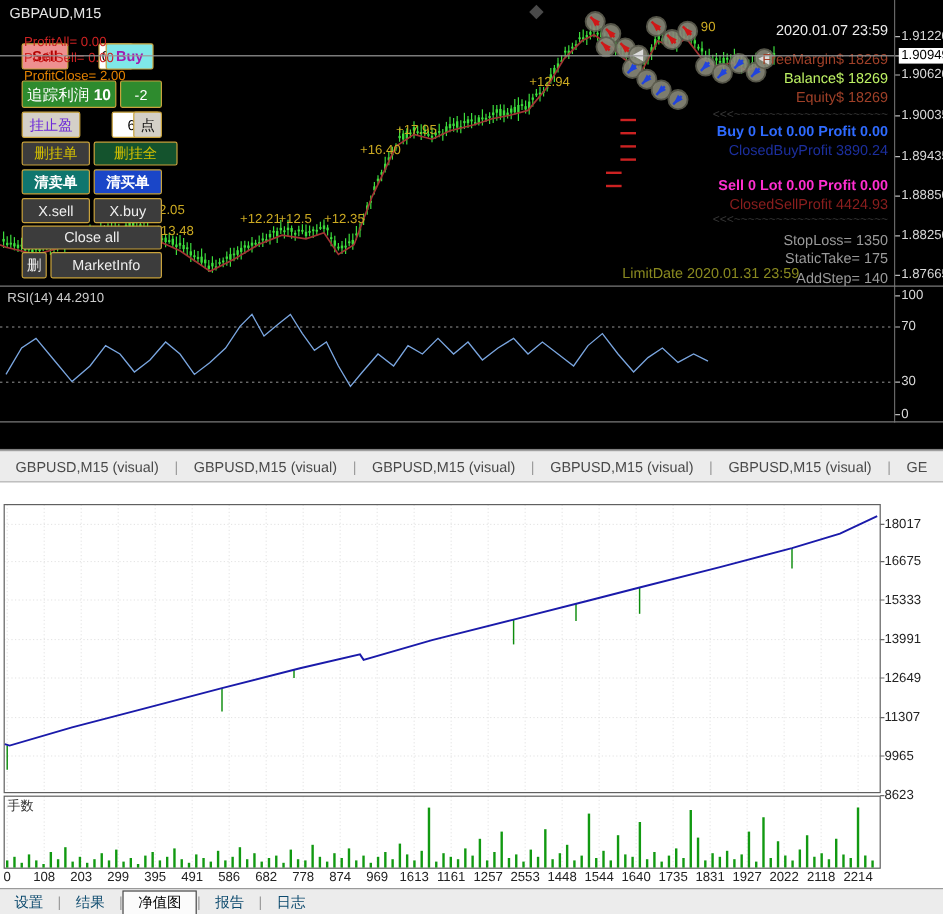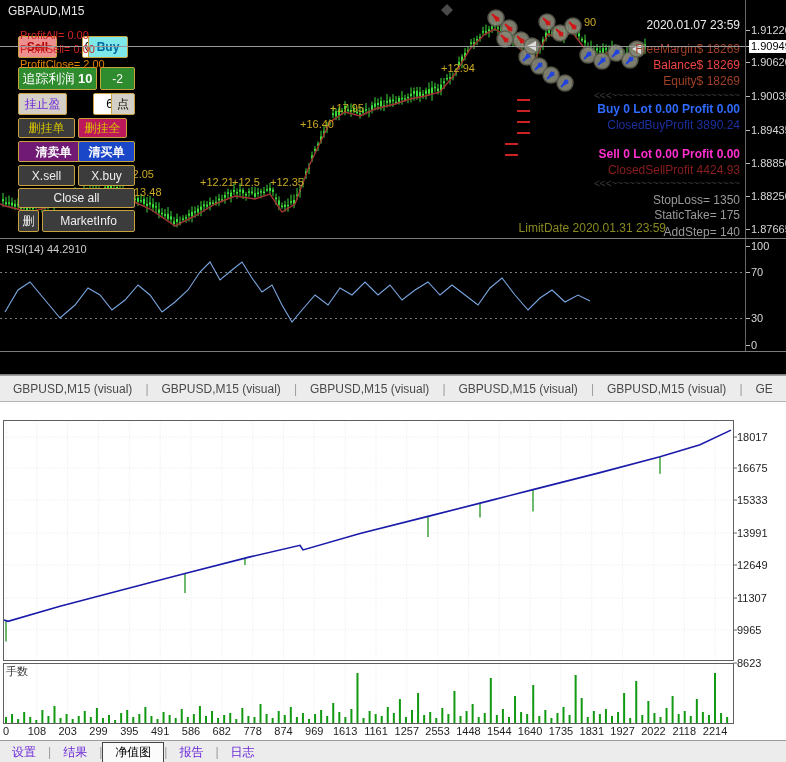--- a/index.html
+++ b/index.html
@@ -44,21 +44,21 @@
   .tester{position:absolute;left:0;top:401px;width:786px;height:339px;background:#ffffff;}
   #tester-svg{position:absolute;left:0;top:0;}
   .legend{position:absolute;left:6px;top:3px;font-size:11px;z-index:3;white-space:nowrap;}
   .eq-tick{position:absolute;left:737px;color:#222;font-size:11px;z-index:3;}
   .x-num{position:absolute;color:#222;font-size:11px;transform:translateX(-50%);z-index:3;}
   .lots-label{position:absolute;left:6px;color:#333;font-size:11px;z-index:3;}
 
   
   .bottom-tabs{position:absolute;left:0;top:740px;width:786px;height:22px;background:#ececec;
       border-top:1px solid #9a9a9a;display:flex;align-items:center;z-index:2;}
-  .btab{color:#6d28d9;font-size:12px;padding:1px 12px;white-space:nowrap;}
+  .btab{color:#0c4a6e;font-size:12px;padding:1px 12px;white-space:nowrap;}
   .btab.active{background:#fbfbfb;border:1px solid #444;color:#000;}
   .bsep{color:#9a9a9a;font-size:12px;}
 </style>
 </head>
 <body>
 
 <div id="app">
 
   <div class="mtwindow">
     <svg id="chart-svg" width="786" height="374">
@@ -616,49 +616,49 @@
 
     <div class="chart-title">GBPAUD,M15</div>
     <div class="price-line"></div>
 
     <div class="ea-panel">
       <div class="hidden-red" style="left:20px;top:29px;">ProfitAll= 0.00</div>
       <div class="hidden-red" style="left:20px;top:43px;">ProfitSell= 0.00</div>
 
       <div class="btn" style="left:18px;top:36px;width:39px;height:22px;background:#ee8f8f;color:#b00000;font-weight:bold;">Sell</div>
       <div class="btn" style="left:58px;top:36px;width:29px;height:22px;background:#ffffff;color:#000;margin-left:24px;">0.02</div>
-      <div class="btn" style="left:88px;top:36px;width:40px;height:22px;background:#7fe8e8;color:#0369a1;font-weight:bold;">Buy</div>
+      <div class="btn" style="left:88px;top:36px;width:40px;height:22px;background:#7fe8e8;color:#a21caf;font-weight:bold;">Buy</div>
 
       <div class="orange-txt" style="left:20px;top:58px;">ProfitClose= 2.00</div>
 
       <div class="btn" style="left:18px;top:67px;width:79px;height:23px;background:#2e8b2e;color:#fff;font-size:13px;line-height:22px;"><span>追踪利润</span> <b>10</b></div>
       <div class="btn" style="left:100px;top:67px;width:35px;height:23px;background:#2e8b2e;color:#fff;line-height:22px;">-2</div>
 
       <div class="btn" style="left:18px;top:93px;width:49px;height:22px;background:#d4d0c8;color:#6d28d9;">挂止盈</div>
       <div class="btn" style="left:69px;top:93px;width:40px;height:22px;background:#ffffff;color:#000;margin-left:24px;">69</div>
       <div class="btn" style="left:111px;top:93px;width:24px;height:22px;background:#d4d0c8;color:#111;">点</div>
 
       <div class="btn" style="left:18px;top:118px;width:57px;height:20px;background:#3c3c3c;color:#d4c000;line-height:18px;">删挂单</div>
-      <div class="btn" style="left:78px;top:118px;width:49px;height:20px;background:#be185d;color:#d4c000;line-height:18px;">删挂全</div>
-
-      <div class="btn" style="left:18px;top:141px;width:71px;height:21px;background:#701a75;color:#fff;font-weight:bold;">清卖单</div>
+      <div class="btn" style="left:78px;top:118px;width:70px;height:20px;background:#14532d;color:#d4c000;line-height:18px;">删挂全</div>
+
+      <div class="btn" style="left:18px;top:141px;width:57px;height:21px;background:#0f766e;color:#fff;font-weight:bold;">清卖单</div>
       <div class="btn" style="left:78px;top:141px;width:57px;height:21px;background:#1a46c8;color:#fff;font-weight:bold;">清买单</div>
 
       <div class="btn" style="left:18px;top:165px;width:57px;height:21px;background:#3c3c3c;color:#eee;">X.sell</div>
       <div class="btn" style="left:78px;top:165px;width:57px;height:21px;background:#3c3c3c;color:#eee;">X.buy</div>
 
       <div class="btn" style="left:18px;top:188px;width:117px;height:20px;background:#3c3c3c;color:#eee;line-height:18px;">Close all</div>
 
       <div class="btn" style="left:18px;top:210px;width:21px;height:22px;background:#3c3c3c;color:#eee;">删</div>
       <div class="btn" style="left:42px;top:210px;width:93px;height:22px;background:#3c3c3c;color:#eee;">MarketInfo</div>
     </div>
 
     <div class="ov" style="right:46px;top:18px;color:#ececec;">2020.01.07 23:59</div>
     <div class="ov" style="right:46px;top:42px;color:#a04028;">FreeMargin$ 18269</div>
-    <div class="ov" style="right:46px;top:58px;color:#ef4444;">Balance$ 18269</div>
+    <div class="ov" style="right:46px;top:58px;color:#bef264;">Balance$ 18269</div>
     <div class="ov" style="right:46px;top:74px;color:#a04028;">Equity$ 18269</div>
     <div class="ov" style="right:46px;top:90px;color:#383838;font-size:10px;">&lt;&lt;&lt;~~~~~~~~~~~~~~~~~~~~~~</div>
     <div class="ov" style="right:46px;top:102px;color:#2f6bff;font-weight:bold;">Buy 0 Lot 0.00 Profit 0.00</div>
     <div class="ov" style="right:46px;top:118px;color:#1c2f9e;">ClosedBuyProfit 3890.24</div>
     <div class="ov" style="right:46px;top:147px;color:#ff2fd0;font-weight:bold;">Sell 0 Lot 0.00 Profit 0.00</div>
     <div class="ov" style="right:46px;top:163px;color:#8b1e1e;">ClosedSellProfit 4424.93</div>
     <div class="ov" style="right:46px;top:178px;color:#383838;font-size:10px;">&lt;&lt;&lt;~~~~~~~~~~~~~~~~~~~~~~</div>
     <div class="ov" style="right:46px;top:193px;color:#9a9a9a;">StopLoss= 1350</div>
     <div class="ov" style="right:46px;top:208px;color:#9a9a9a;">StaticTake= 175</div>
     <div class="ov" style="right:120px;top:221px;color:#8a8a20;">LimitDate 2020.01.31 23:59</div>

